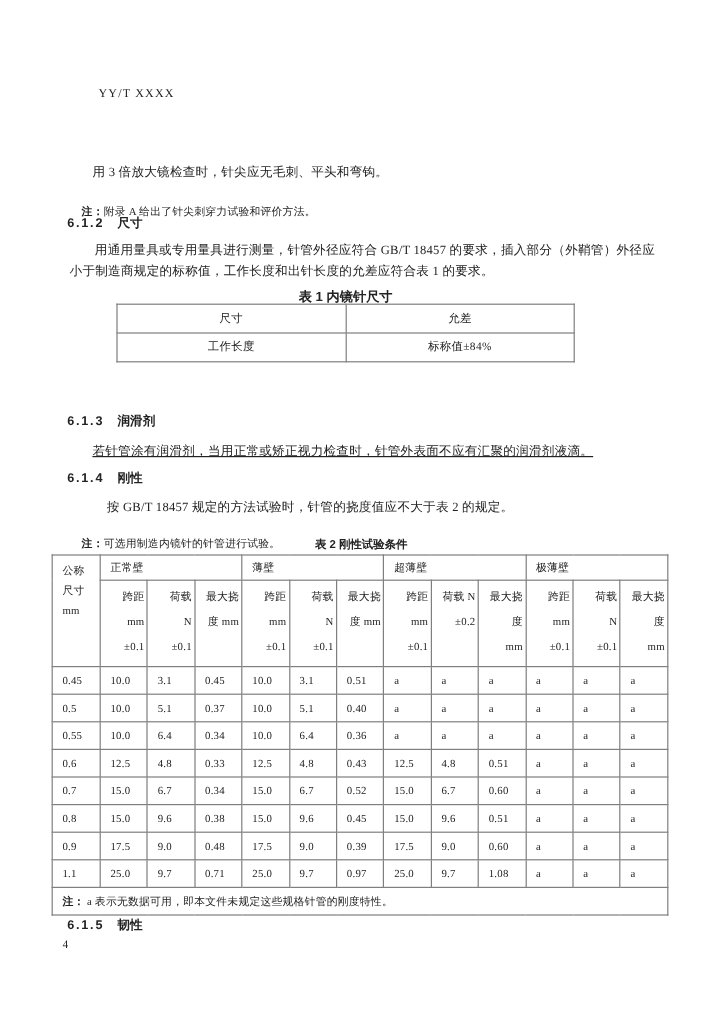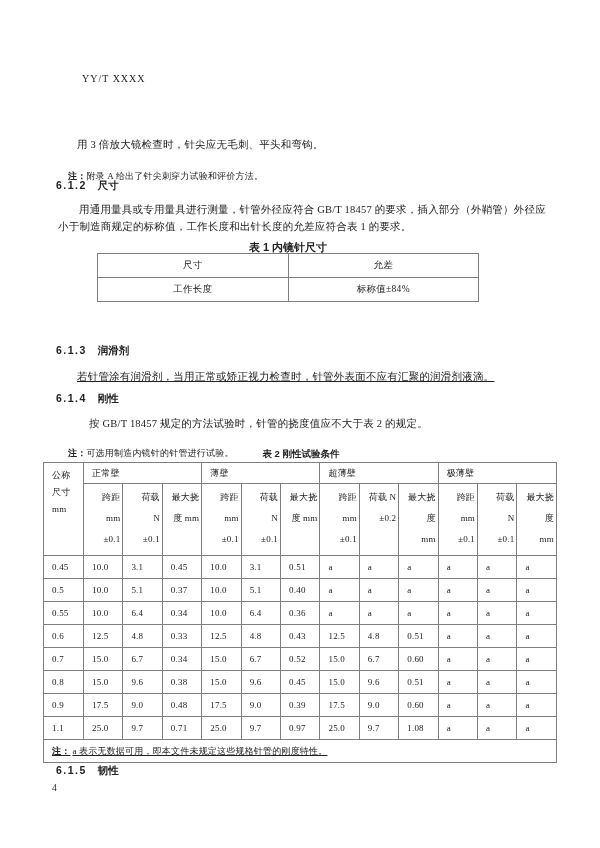--- a/index.html
+++ b/index.html
@@ -32,21 +32,21 @@
   #s614-note{left:68px;top:434px;}
   #t2-caption{left:45px;top:448px;width:512px;text-align:center;font-weight:bold;font-size:9.5px;}
   #table2{left:43px;top:462px;}
   #table2 table{border-collapse:collapse;table-layout:fixed;width:514px;}
   #table2 td{border:1px solid #7f7f7f;font-size:9px;padding:0 2px 0 8px;letter-spacing:0.2px;}
   #table2 tr.group-row td{height:20px;}
   #table2 td.corner{vertical-align:top;white-space:pre-line;line-height:17px;padding-top:4px;}
   #table2 tr.subheader-row td{height:68px;vertical-align:top;white-space:pre-line;
     line-height:21px;padding-top:3px;text-align:right;}
   #table2 tr.data-row td{height:22px;}
-  #table2 tr.note-row td{height:22px;font-size:9px;text-decoration:underline;}
+  #table2 tr.note-row td{height:22px;font-size:9px;}
   #table2 tr.note-row b{font-weight:bold;margin-right:2px;}
   #h615{left:56px;top:764px;}
   #page-num{left:52px;top:783px;font-size:9.5px;}
 </style>
 </head>
 <body>
 
 <div class="abs" id="doc-header">YY/T XXXX</div>
 
 <div class="abs para" id="intro-para">用 3 倍放大镜检查时，针尖应无毛刺、平头和弯钩。</div>

